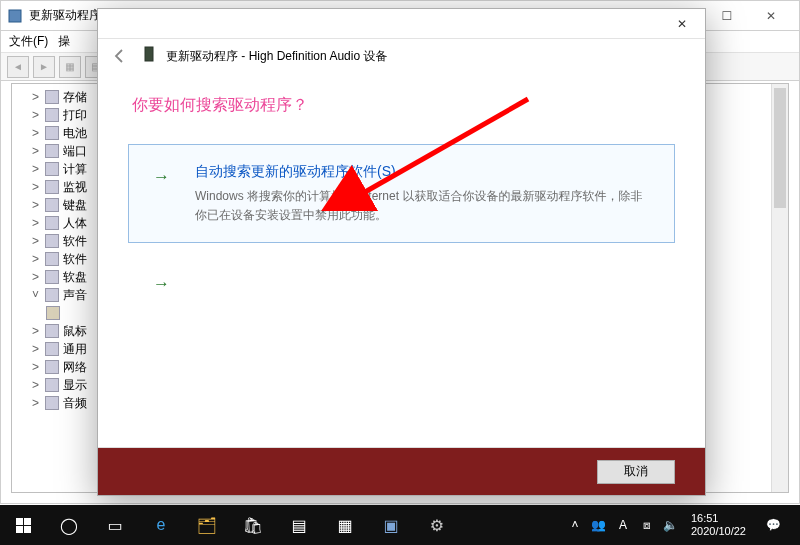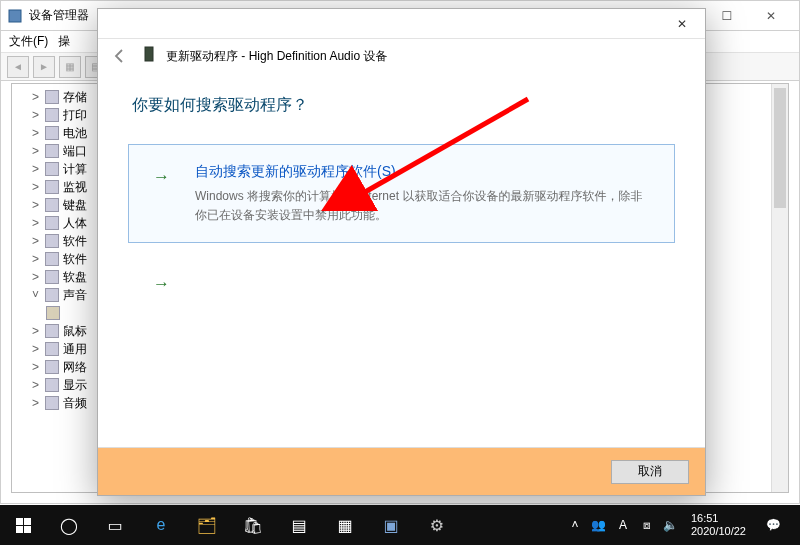--- a/index.html
+++ b/index.html
@@ -30,30 +30,30 @@
   .bg-status-line { position:absolute; bottom:14px; left:220px; color:#888; font-size:11px;}
 
   
   .dlg { position: absolute; left: 97px; top: 8px; width: 609px; height: 488px; background: #fff; border: 1px solid #aeaeae; box-shadow: 0 8px 36px rgba(0,0,0,.35); }
   .dlg-titlebar { height: 30px; display:flex; align-items:center; border-bottom:1px solid #e3e3e3; }
   .dlg-close { width: 46px; height: 30px; margin-left:auto; display:flex; align-items:center; justify-content:center; color:#333; }
   .dlg-header { display:flex; align-items:center; height:30px; padding: 4px 10px 0 10px; gap:10px;text-align:center; }
   .back-btn { width: 24px; height:24px; border-radius:3px; display:flex; align-items:center; justify-content:center; color:#555; }
   .dlg-header-title { font-size:12px; }
   .dlg-body { padding: 20px 30px 10px 30px; position:relative; height: calc(100% - 104px); }
-  .dlg-question { color:#0c4a6e; font-size:16px; margin: 6px 0 28px 4px; }
+  .dlg-question { color:#ec4899; font-size:16px; margin: 6px 0 28px 4px; }
 
   .option-card { border: 1px solid #d7e3ed; padding: 18px 22px 18px 24px; margin-bottom: 22px; position:relative; }
   .option-card.hover { border-color:#97bde4; background:#f6fbff; }
   .opt-arrow { position:absolute; left:24px; top:20px; color:#2e7d32; font-size:17px; }
   .opt-content { padding-left: 42px; }
   .opt-title { color:#0b57c4; font-size:14px; margin-bottom:6px; }
   .opt-desc { color:#6b6b6b; font-size:12px; line-height:1.55; }
 
-  .dlg-footer { position:absolute; bottom:0; left:0; right:0; height:48px; background:#fdba74; border-top:1px solid #ddd; display:flex; align-items:center; justify-content:flex-end; padding-right:16px; }
+  .dlg-footer { position:absolute; bottom:0; left:0; right:0; height:48px; background:#7f1d1d; border-top:1px solid #ddd; display:flex; align-items:center; justify-content:flex-end; padding-right:30px; }
   .btn { min-width:78px; height:24px; border:1px solid #adadad; background:#e1e1e1; display:flex; align-items:center; justify-content:center; font-size:12px; }
 
   
   .anno { position:absolute; pointer-events:none; }
 
   
   .taskbar { position:absolute; left:0; bottom:0; width:100%; height:40px; background:#101010; display:flex; align-items:center; color:#fff; }
   .taskbar .tb { width:46px; height:40px; display:flex; align-items:center; justify-content:center; font-size:16px; color:#fff; }
   .taskbar .tray { margin-left:auto; display:flex; align-items:center; padding-right:6px; }
   .taskbar .tray .ti { width:24px; height:40px; display:flex; align-items:center; justify-content:center; font-size:12px; color:#fff;}
@@ -65,21 +65,21 @@
 </head>
 <body>
 
 <div class="bg-win">
   <div class="bg-titlebar">
     <span class="icon-slot">
       <svg width="16" height="16">
           <rect x="2" y="2" width="12" height="12" fill="#5b87b8" stroke="#2b5a8a"></rect>
         </svg>
     </span>
-    <span class="bg-title-text">设备管理器</span>
+    <span class="bg-title-text">更新驱动程序</span>
     <span class="bg-spacer"></span>
     <div class="bg-win-controls">
       <div>─</div>
       <div>☐</div>
       <div>✕</div>
     </div>
   </div>
   <div class="bg-menu">
     <span>文件(F)</span>
     <span>操</span>

